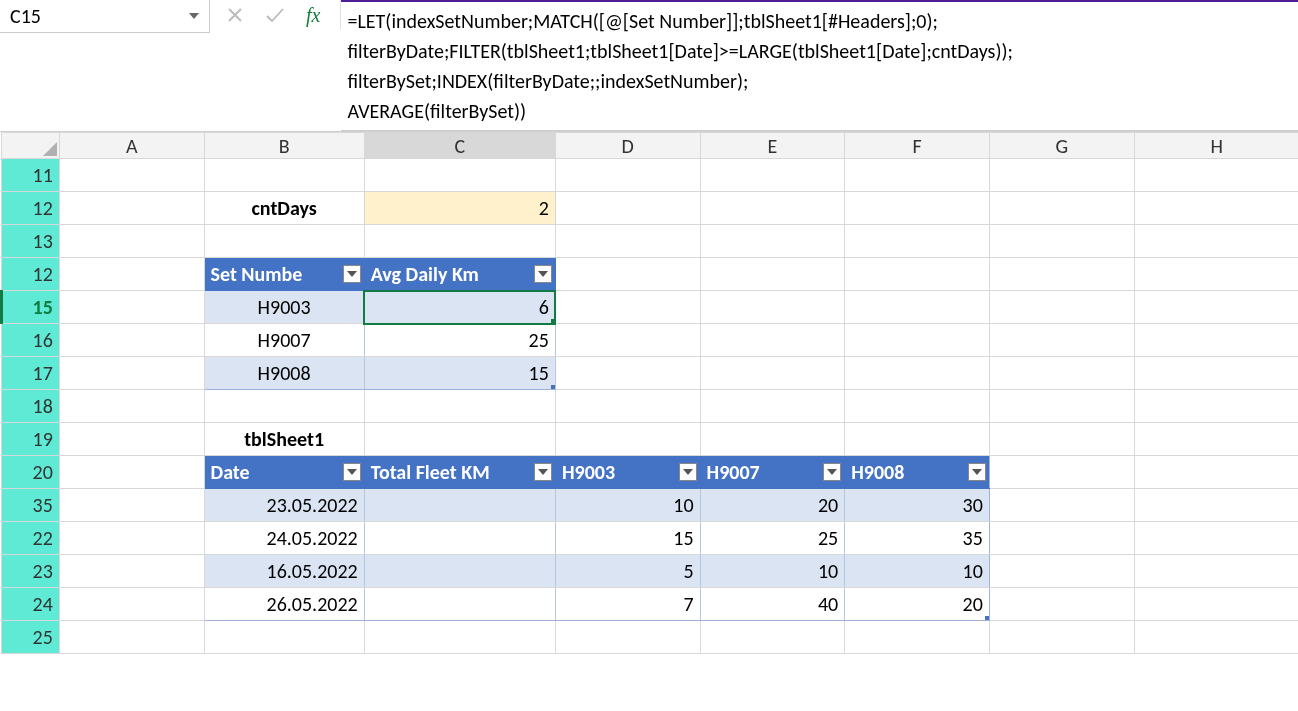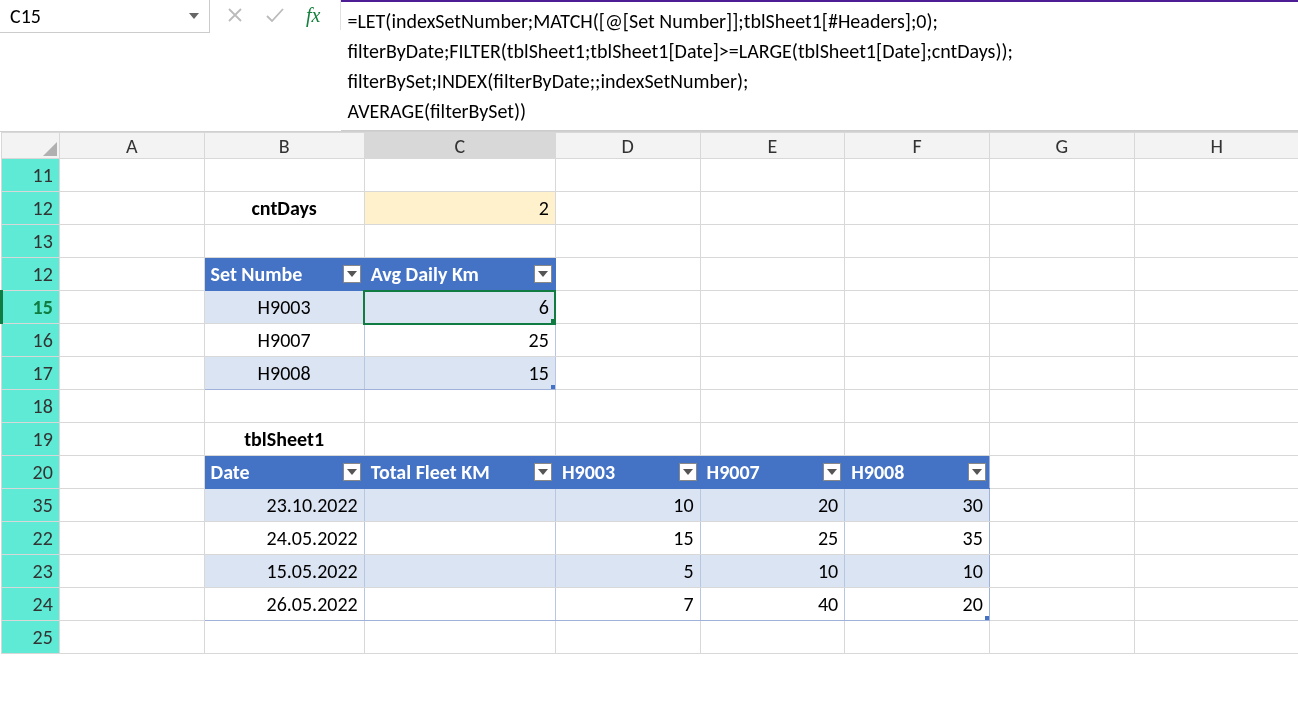--- a/index.html
+++ b/index.html
@@ -411,21 +411,21 @@
               </svg>
             </span>
       </td>
       <td></td>
       <td></td>
     </tr>
 
     <tr>
       <th class="rowh">35</th>
       <td></td>
-      <td class="tb-a right">23.10.2022</td>
+      <td class="tb-a right">23.05.2022</td>
       <td class="tb-a"></td>
       <td class="tb-a right">10</td>
       <td class="tb-a right">20</td>
       <td class="tb-a right tb-last-r">30</td>
       <td></td>
       <td></td>
     </tr>
 
     <tr>
       <th class="rowh">22</th>
@@ -435,21 +435,21 @@
       <td class="tb-b right">15</td>
       <td class="tb-b right">25</td>
       <td class="tb-b right tb-last-r">35</td>
       <td></td>
       <td></td>
     </tr>
 
     <tr>
       <th class="rowh">23</th>
       <td></td>
-      <td class="tb-a right">15.05.2022</td>
+      <td class="tb-a right">16.05.2022</td>
       <td class="tb-a"></td>
       <td class="tb-a right">5</td>
       <td class="tb-a right">10</td>
       <td class="tb-a right tb-last-r">10</td>
       <td></td>
       <td></td>
     </tr>
 
     <tr>
       <th class="rowh">24</th>

